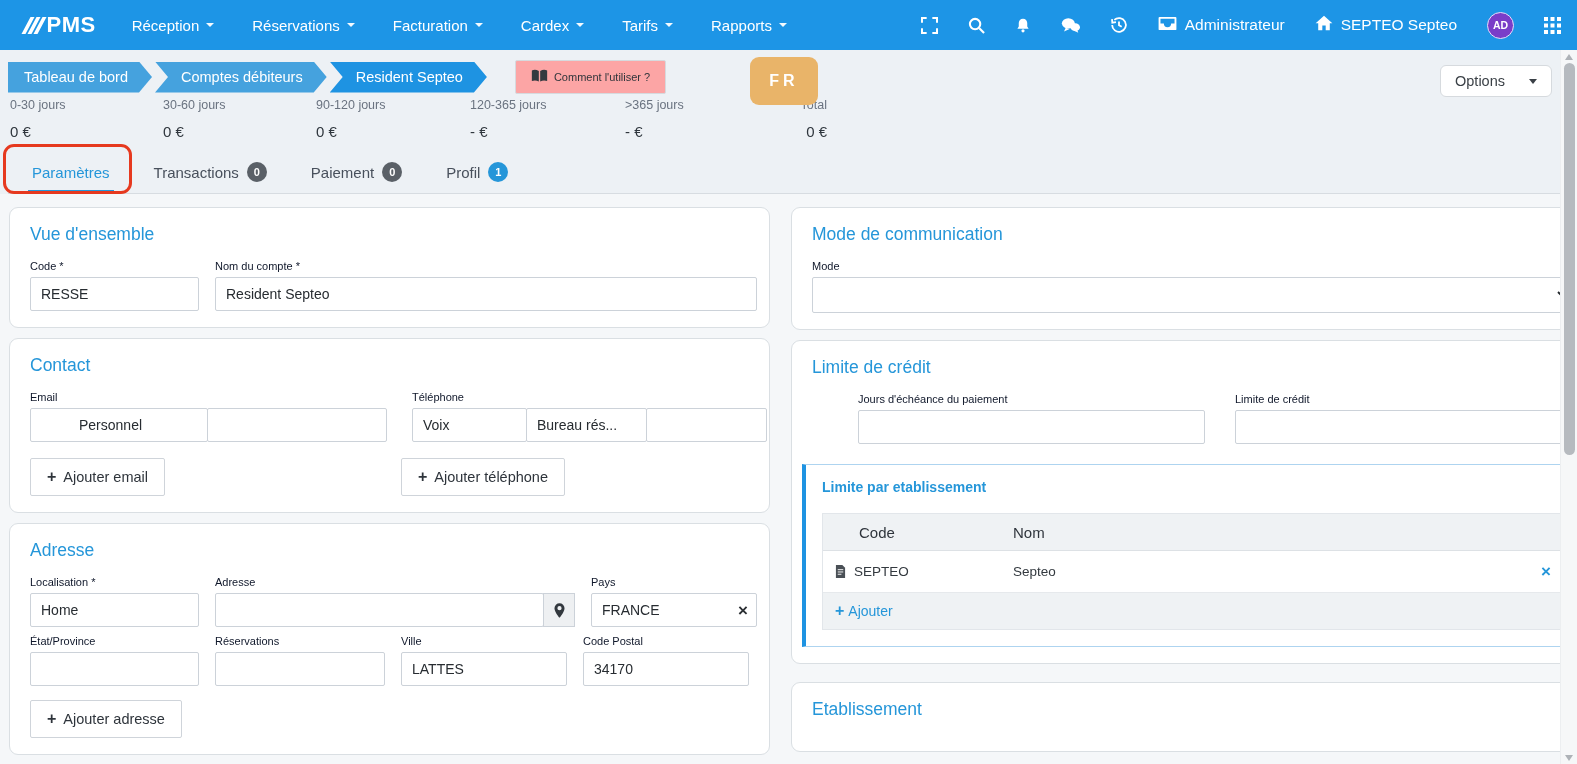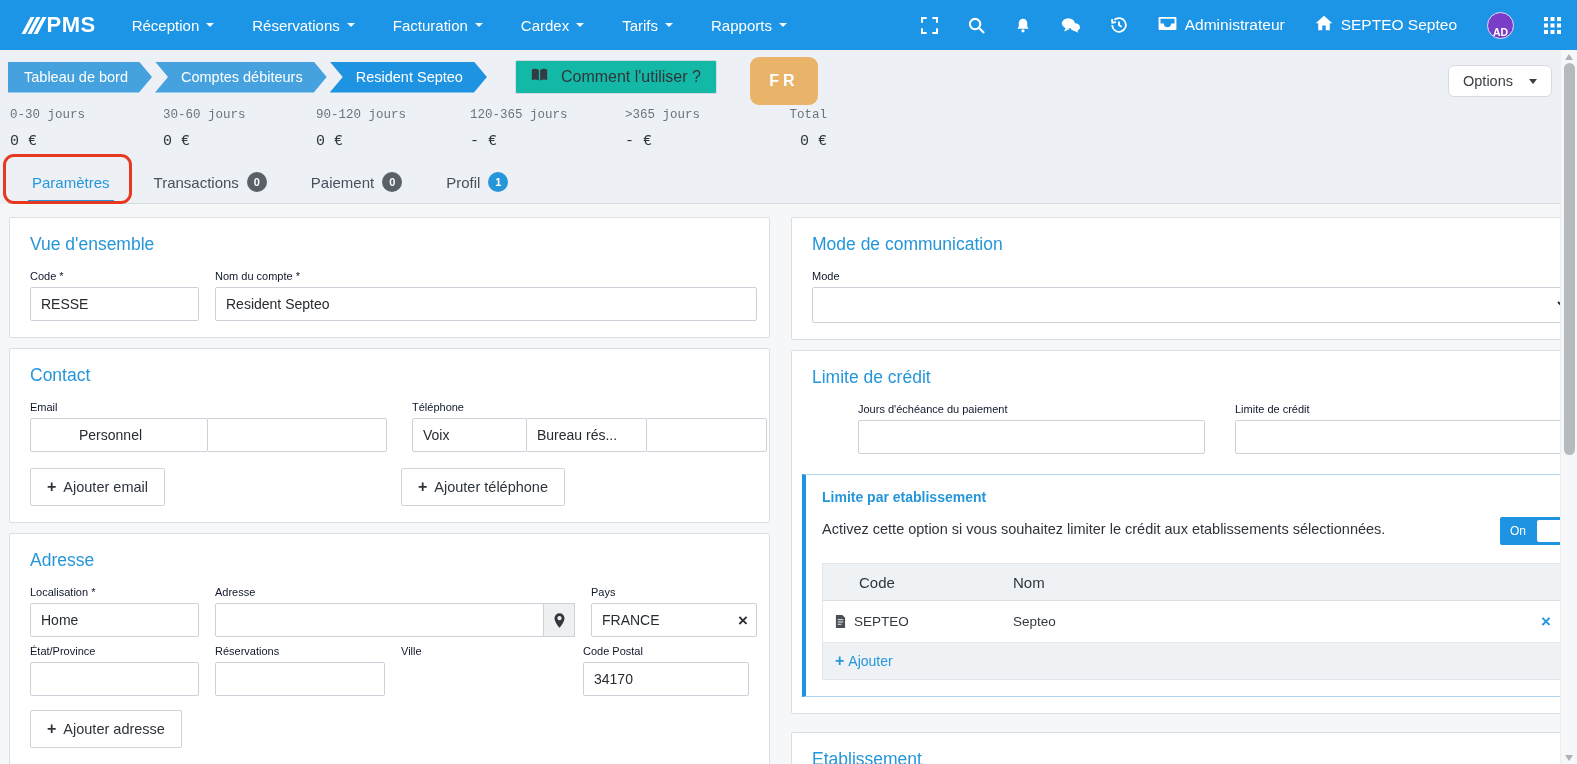--- a/index.html
+++ b/index.html
@@ -12,51 +12,51 @@
   .logo { display:flex; align-items:center; gap:5px; margin-right:36px; cursor:pointer; }
   .logo-stripes { display:flex; gap:2.5px; }
   .logo-stripes span { width:3.5px; height:17px; background:#fff; transform:skewX(-28deg); display:block; }
   .logo-text { font-size:22px; font-weight:700; letter-spacing:.5px; }
   .nav-menu { display:flex; align-items:center; gap:38px; }
   .nav-item { display:flex; align-items:center; gap:7px; font-size:15px; cursor:pointer; }
   .caret-down { width:0; height:0; border-left:4px solid transparent; border-right:4px solid transparent; border-top:4.5px solid rgba(255,255,255,.95); }
   .nav-right { margin-left:auto; display:flex; align-items:center; gap:30px; }
   .nav-icon { display:flex; align-items:center; cursor:pointer; }
   .nav-user, .nav-property { display:flex; align-items:center; gap:8px; font-size:15.5px; cursor:pointer; }
-  .avatar { width:27px; height:27px; border-radius:50%; background:#7a3dc8; border:1.5px solid #e7defa; color:#fff; font-size:10.5px; font-weight:700; display:flex; align-items:flex-end; justify-content:center; cursor:pointer; }
+  .avatar { width:27px; height:27px; border-radius:50%; background:#7a3dc8; border:1.5px solid #e7defa; color:#fff; font-size:10.5px; font-weight:700; display:flex; align-items:center; justify-content:center; cursor:pointer; }
 
   
   .header-strip { background:#edf1f5; padding:10px 14px 0 8px; }
   .hdr-row1 { display:flex; align-items:center; height:34px; }
   .crumb { height:31px; line-height:31px; padding:0 24px 0 16px; color:#fff; font-size:14.5px; cursor:pointer;
            clip-path:polygon(0 0, calc(100% - 13px) 0, 100% 50%, calc(100% - 13px) 100%, 0 100%); background:#45a2de; }
   .crumb + .crumb { margin-left:3px; clip-path:polygon(0 0, calc(100% - 13px) 0, 100% 50%, calc(100% - 13px) 100%, 0 100%, 13px 50%); padding-left:26px; }
   .crumb.active { background:#1e93e2; }
-  .help-btn { margin-left:28px; height:34px; display:inline-flex; align-items:center; gap:13px; background:#14b8a6; border:1px solid #d6dade; border-radius:2px; padding:0 15px; font-size:16px; color:#30353b; cursor:pointer; }
+  .help-btn { margin-left:28px; height:34px; display:inline-flex; align-items:center; gap:6px; background:#fca5a5; border:1px solid #d6dade; border-radius:2px; padding:0 15px; font-size:11px; color:#30353b; cursor:pointer; }
   .lang-badge { position:absolute; left:750px; top:57px; width:68px; height:48px; border-radius:9px; background:#e9b469; color:#fff; font-size:16px; font-weight:700; letter-spacing:4px; display:flex; align-items:center; justify-content:center; cursor:pointer; }
-  .options-btn { position:absolute; right:25px; top:65px; height:32px; background:#fff; border:1px solid #d6dade; border-radius:6px; padding:0 14px; font-size:14.5px; color:#3a4046; display:inline-flex; align-items:center; gap:16px; cursor:pointer; }
+  .options-btn { position:absolute; right:25px; top:65px; height:32px; background:#fff; border:1px solid #d6dade; border-radius:6px; padding:0 14px; font-size:14.5px; color:#3a4046; display:inline-flex; align-items:center; gap:24px; cursor:pointer; }
   .caret-dark { width:0; height:0; border-left:4.5px solid transparent; border-right:4.5px solid transparent; border-top:5px solid #3a4046; }
 
-  .aging { margin-top:14px; display:grid; grid-template-columns:153px 153px 154px 155px 146px 56px; padding-left:2px;font-family:Liberation Mono, monospace; }
+  .aging { margin-top:4px; display:grid; grid-template-columns:153px 153px 154px 155px 146px 56px; padding-left:2px; }
   .bucket-label { font-size:12.5px; color:#6a7380; }
   .bucket-value { font-size:15px; color:#2f363d; margin-top:11px; }
   .bucket.total { text-align:right; }
 
   .tabs { margin-top:13px; display:flex; gap:36px; padding-left:20px; border-bottom:1px solid #d7dce1; position:relative; }
   .tab { display:flex; align-items:center; gap:8px; font-size:15px; color:#48505c; padding:9px 4px 11px; cursor:pointer; }
   .tab.active { color:#2596d9; border-bottom:3px solid #2596d9; padding-bottom:8px; }
   .tab-badge { min-width:20px; height:20px; border-radius:10px; background:#5a6067; color:#fff; font-size:11px; font-weight:700; display:inline-flex; align-items:center; justify-content:center; padding:0 4px; }
   .tab-badge.blue { background:#2596d9; }
   .annotation-box { position:absolute; left:-5px; top:-9px; width:129px; height:50px; border:3px solid #e6391f; border-radius:11px; pointer-events:none; z-index:5; }
 
   
   .content { display:flex; gap:21px; padding:13px 28px 0 9px; align-items:flex-start; }
   .col-left { width:761px; flex:none; }
   .col-right { flex:1; }
-  .panel { background:#fff; border:1px solid #dadfe3; border-radius:2px; padding:12px 12px 16px 20px; margin-bottom:10px; }
+  .panel { background:#fff; border:1px solid #dadfe3; border-radius:9px; padding:12px 12px 16px 20px; margin-bottom:10px; }
   .panel-title { color:#2596d9; font-size:17.5px; font-weight:400; margin:4px 0 15px; }
   .flabel { font-size:11px; color:#0f172a; margin-bottom:5px; }
   .field { display:flex; flex-direction:column; }
   .inp { height:34px; border:1px solid #ccd2d9; border-radius:2px; background:#fff; font-size:14px; color:#272c31; padding:0 10px; width:100%; font-family:inherit; outline:none; }
   .inp-box { height:34px; border:1px solid #ccd2d9; border-radius:2px; background:#fff; font-size:14px; color:#272c31; padding:0 10px; display:flex; align-items:center; }
   .btn-outline { height:38px; border:1px solid #cfd4da; border-radius:2px; background:#fff; font-size:14.5px; color:#2e343b; padding:0 16px; display:inline-flex; align-items:center; gap:7px; cursor:pointer; font-family:inherit; }
   .btn-outline b { font-size:16px; font-weight:700; }
   .frow { display:flex; gap:16px; }
 
   
@@ -365,20 +365,21 @@
           <div class="field" style="width:169px;">
             <div class="flabel">État/Province</div>
             <input class="inp" value="" style="">
           </div>
           <div class="field" style="width:170px;">
             <div class="flabel">Réservations</div>
             <input class="inp" value="" style="">
           </div>
           <div class="field" style="width:166px;">
             <div class="flabel">Ville</div>
+            <input class="inp" value="LATTES" style="">
           </div>
           <div class="field" style="width:166px;">
             <div class="flabel">Code Postal</div>
             <input class="inp" value="34170" style="">
           </div>
         </div>
         <div class="btn-row" style="margin-top:14px;">
           <button class="btn-outline">
               <b>+</b>
               <span>Ajouter adresse</span>
@@ -410,27 +411,20 @@
             <input class="inp" value="" style="">
           </div>
           <div class="field" style="width:348px;">
             <div class="flabel">Limite de crédit</div>
             <input class="inp" value="" style="">
           </div>
         </div>
 
         <div class="callout">
           <div class="callout-title">Limite par etablissement</div>
-          <div class="callout-row">
-            <div class="callout-desc">Activez cette option si vous souhaitez limiter le crédit aux etablissements sélectionnées.</div>
-            <div class="toggle">
-              <span class="toggle-label">On</span>
-              <span class="toggle-knob"></span>
-            </div>
-          </div>
 
           <div class="est-table">
             <div class="t-head">
               <span class="c-code">Code</span>
               <span class="c-name">Nom</span>
             </div>
             <div class="t-row">
               <span class="c-code">
                 <svg width="11" height="13" viewBox="0 0 12 14">
                     <path d="M1 0h7l3 3v11H1z" fill="#4a5056"></path>

